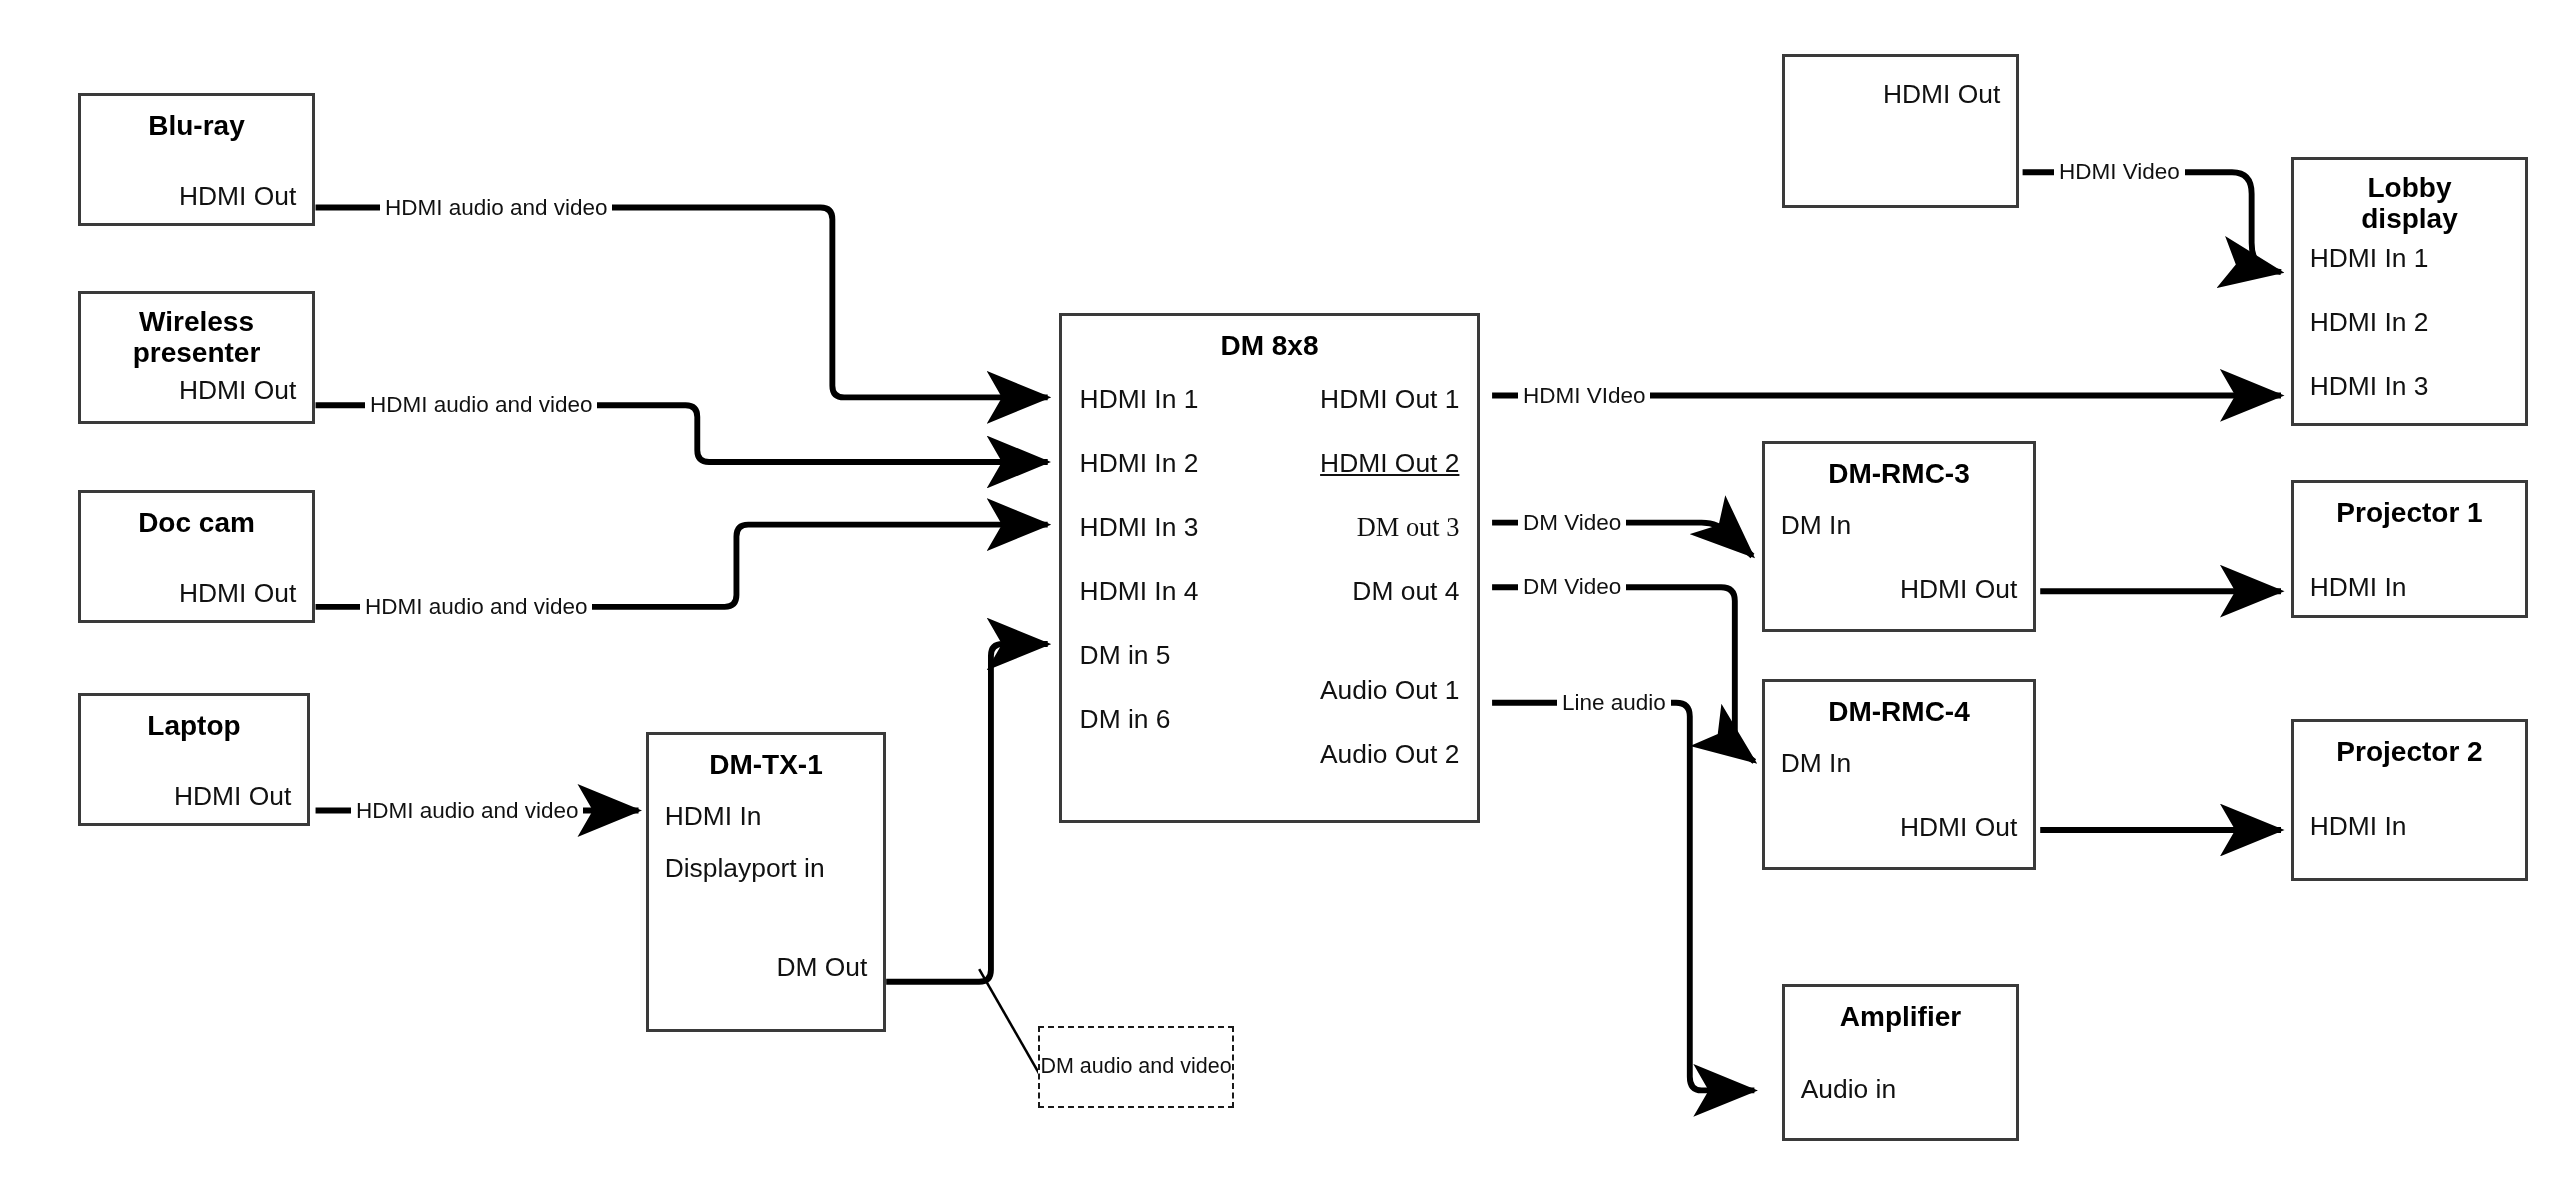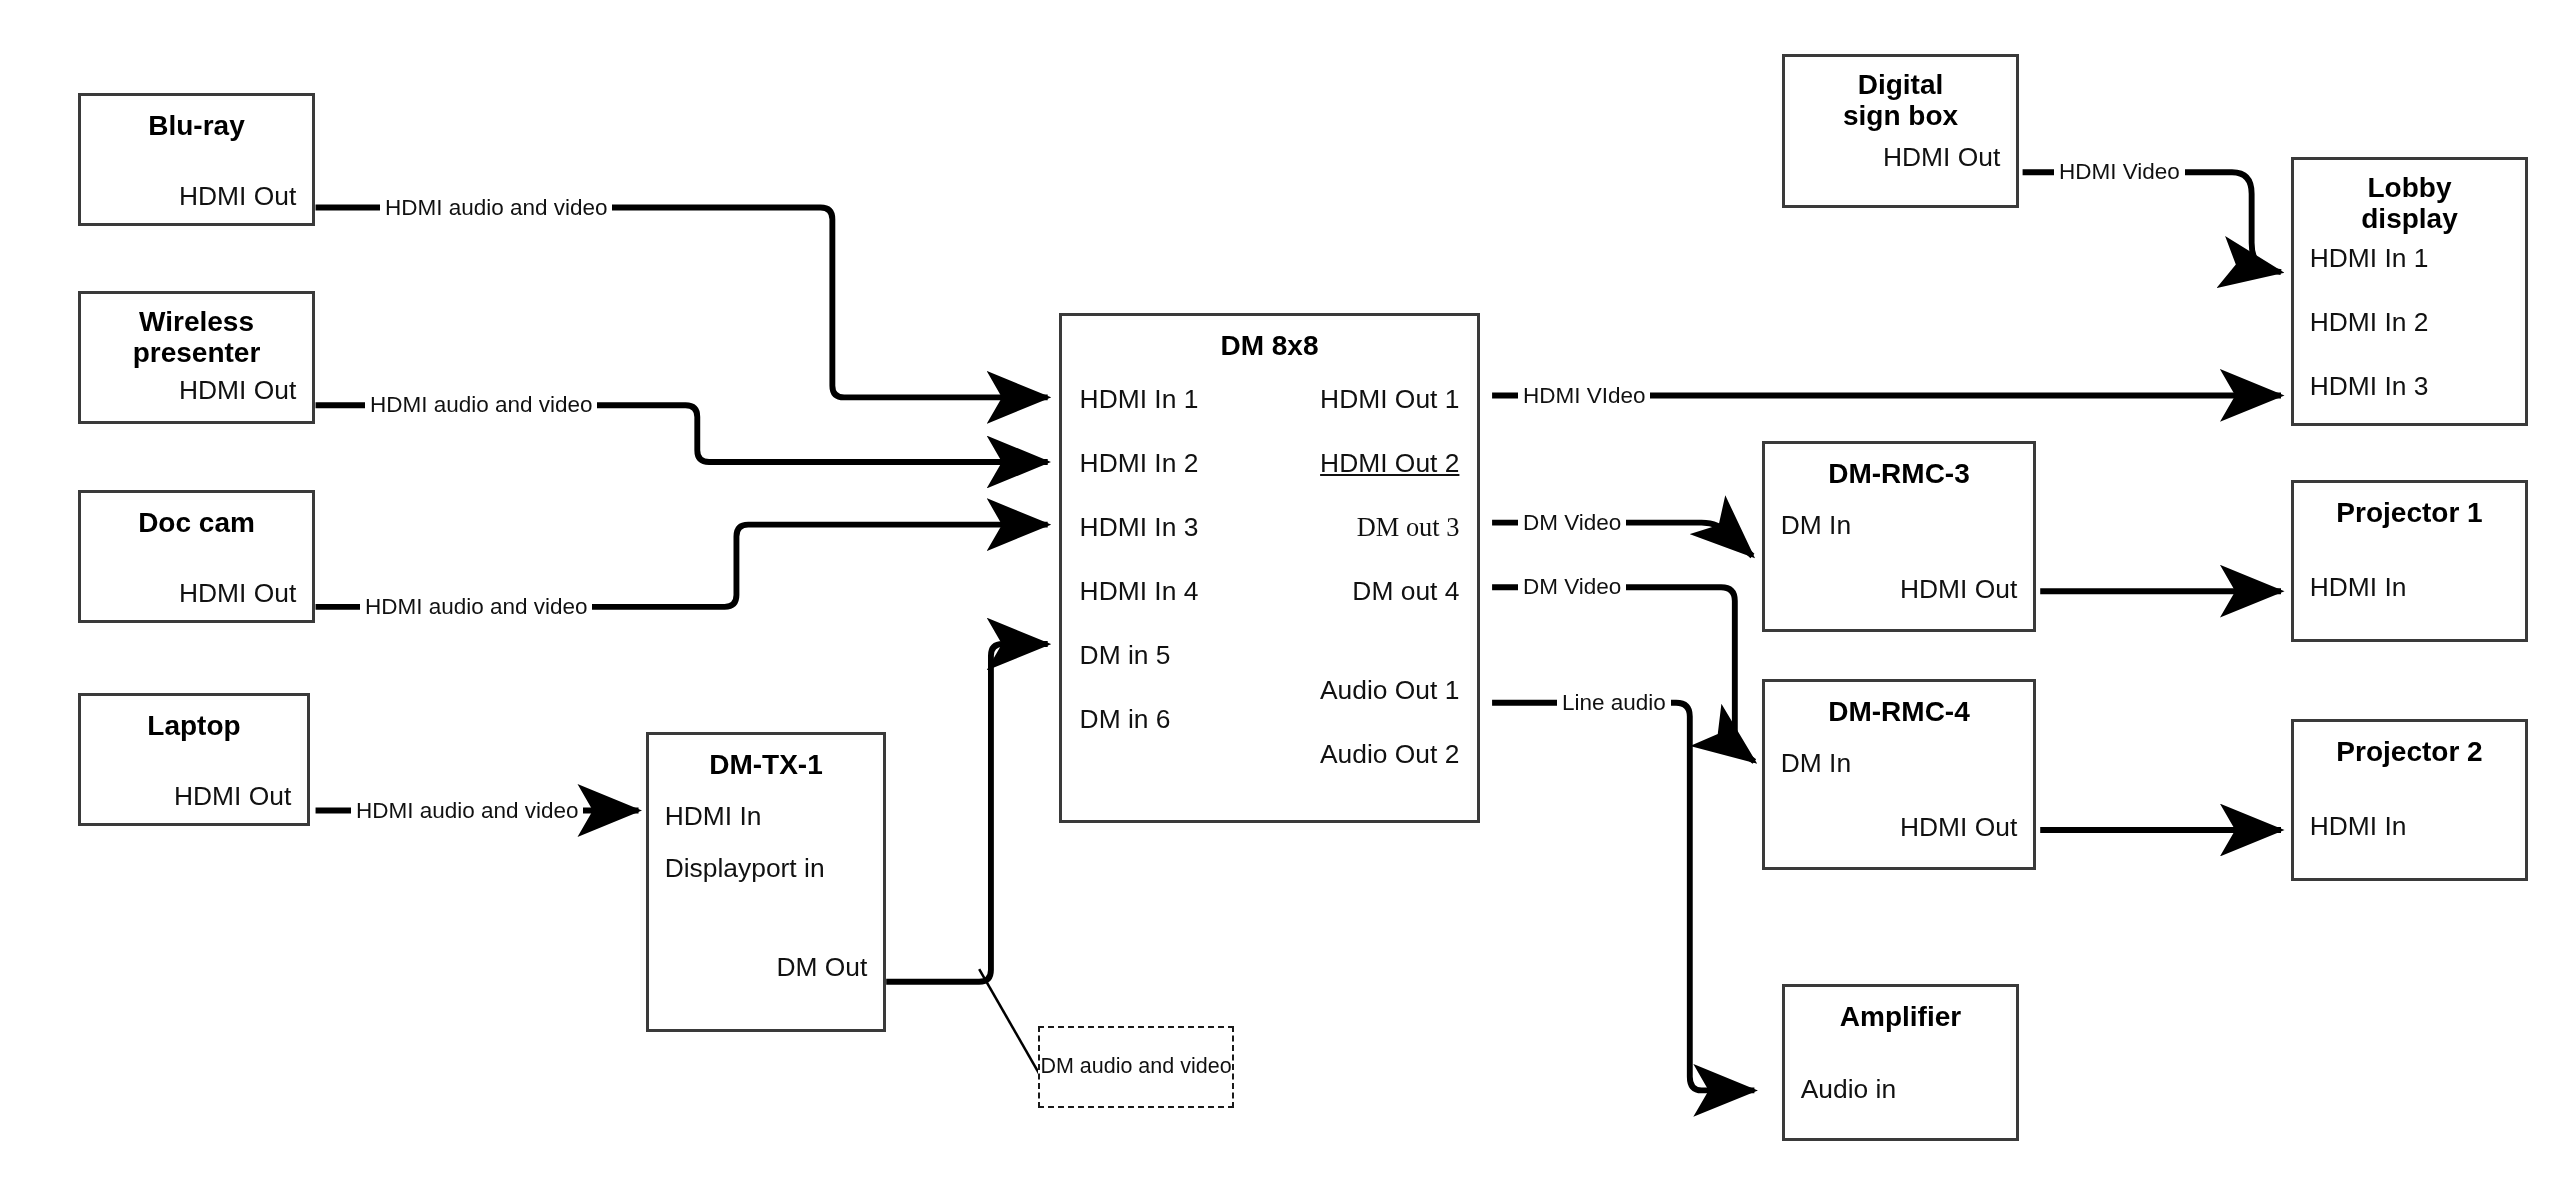--- a/index.html
+++ b/index.html
@@ -105,21 +105,20 @@
         <div class="port r" style="margin-bottom:35px;text-decoration:underline;">HDMI Out 2</div>
         <div class="port r" style="margin-bottom:35px;font-family:Liberation Serif, serif;">DM out 3</div>
         <div class="port r" style="margin-bottom:70px;">DM out 4</div>
         <div class="port r" style="margin-bottom:35px;">Audio Out 1</div>
         <div class="port r">Audio Out 2</div>
       </div>
     </div>
   </div>
 
   <div class="node" style="left:1782px;top:54px;width:237px;height:154px;padding:11.7px 15.7px 0;">
-    <div class="ntitle" style="padding:0 29px;">Digital sign box</div>
     <div class="port r" style="margin-top:11.7px;">HDMI Out</div>
   </div>
 
   <div class="node" style="left:2291px;top:157px;width:237px;height:269px;padding:11.7px 15.7px 0;">
     <div class="ntitle" style="padding:0 39px;">Lobby display</div>
     <div class="port l" style="margin-top:9.8px;">HDMI In 1</div>
     <div class="port l" style="margin-top:35px;">HDMI In 2</div>
     <div class="port l" style="margin-top:35px;">HDMI In 3</div>
   </div>
 
@@ -128,21 +127,21 @@
     <div class="port l" style="margin-top:21.5px;">DM In</div>
     <div class="port r" style="margin-top:35px;">HDMI Out</div>
   </div>
 
   <div class="node" style="left:1762px;top:679px;width:274px;height:191px;padding:13.7px 15.7px 0;">
     <div class="ntitle">DM-RMC-4</div>
     <div class="port l" style="margin-top:21.5px;">DM In</div>
     <div class="port r" style="margin-top:35px;">HDMI Out</div>
   </div>
 
-  <div class="node" style="left:2291px;top:480px;width:237px;height:162px;padding:13.7px 15.7px 0;">
+  <div class="node" style="left:2291px;top:480px;width:237px;height:138px;padding:13.7px 15.7px 0;">
     <div class="ntitle">Projector 1</div>
     <div class="port l" style="margin-top:45px;">HDMI In</div>
   </div>
 
   <div class="node" style="left:2291px;top:719px;width:237px;height:162px;padding:13.7px 15.7px 0;">
     <div class="ntitle">Projector 2</div>
     <div class="port l" style="margin-top:45px;">HDMI In</div>
   </div>
 
   <div class="node" style="left:1782px;top:984px;width:237px;height:157px;padding:13.7px 15.7px 0;">

